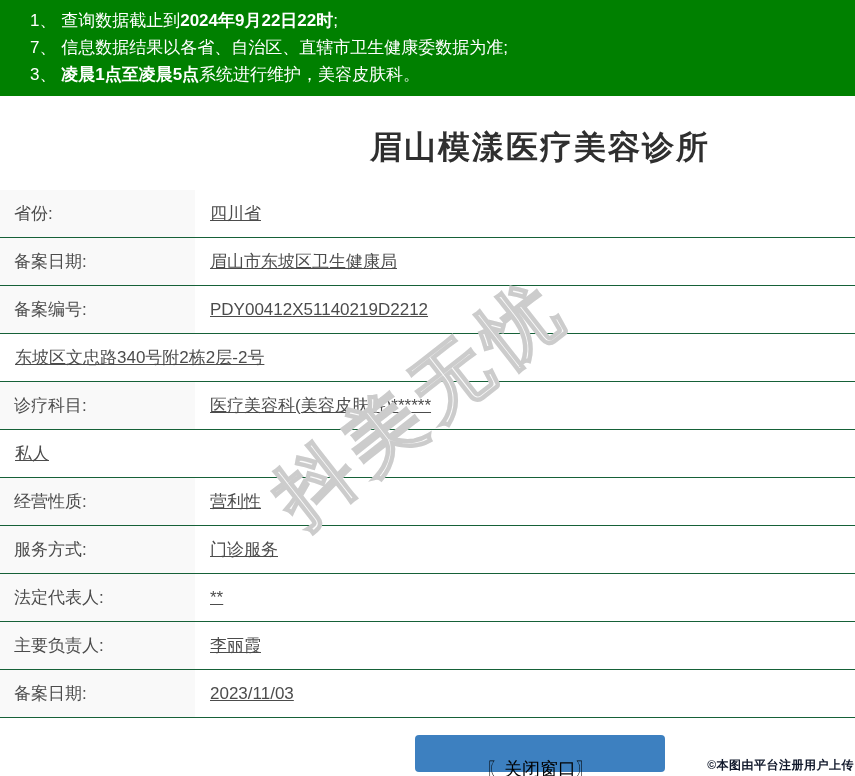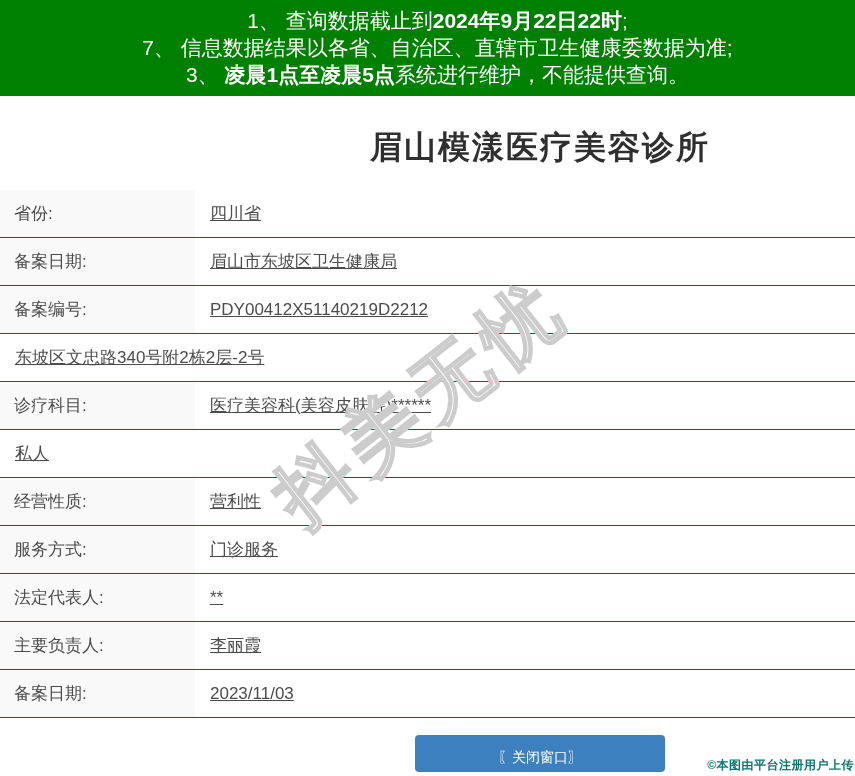--- a/index.html
+++ b/index.html
@@ -12,25 +12,24 @@
     width: 855px;
     height: 776px;
     overflow: hidden;
     position: relative;
   }
   
   .notice {
     background: #008000;
     color: #ffffff;
     padding: 7px 10px 8px 30px;
-    font-size: 21px;
+    font-size: 17px;
     line-height: 27px;
     height: 81px;
     box-sizing: content-box;
-    text-align: center;
   }
   .nline b { font-weight: bold; }
 
   
   .container { width: 1080px; }
 
   .page-title {
     text-align: center;
     font-size: 32px;
     line-height: 36px;
@@ -57,29 +56,29 @@
     padding-left: 14px;
   }
   .cell.value { padding-left: 15px; text-decoration: underline; }
 
   .close-btn {
     display: block;
     margin: 17px auto 0 auto;
     width: 250px;
     height: 37px;
     background: #3d80c0;
-    color: #ffffff;
-    font-size: 14px;
+    color: #000000;
+    font-size: 18px;
     line-height: 37px;
     text-align: center;
     border: none;
     border-radius: 4px;
     cursor: pointer;
     font-family: inherit;
-    padding: 4px;
+    padding: 16px;
   }
 
   .watermark {
     position: absolute;
     left: 250px;
     top: 352px;
     font-size: 76px;
     font-weight: bold;
     letter-spacing: 10px;
     white-space: nowrap;
@@ -92,32 +91,32 @@
     z-index: 5;
   }
 
   .stamp {
     position: absolute;
     right: 1px;
     bottom: 2px;
     font-size: 12px;
     font-weight: bold;
     letter-spacing: 0.5px;
-    color: #0f766e;
+    color: #0f172a;
     text-shadow: -1px -1px 0 #fff, 1px -1px 0 #fff, -1px 1px 0 #fff, 1px 1px 0 #fff;
     z-index: 6;
   }
 </style>
 </head>
 <body>
 
 <div class="notice">
   <div class="nline"><span>1、 查询数据截止到</span><b>2024年9月22日22时</b><span>;</span></div>
   <div class="nline"><span>7、 信息数据结果以各省、自治区、直辖市卫生健康委数据为准;</span><b></b><span></span></div>
-  <div class="nline"><span>3、 </span><b>凌晨1点至凌晨5点</b><span>系统进行维护，不能提供查询。</span></div>
+  <div class="nline"><span>3、 </span><b>凌晨1点至凌晨5点</b><span>系统进行维护，美容皮肤科。</span></div>
 </div>
 
 <div class="container">
   <h1 class="page-title">眉山模漾医疗美容诊所</h1>
 
   <div class="info-table">
     <div class="row">
       <div class="cell label">省份:</div>
       <div class="cell value">四川省</div>
     </div>

